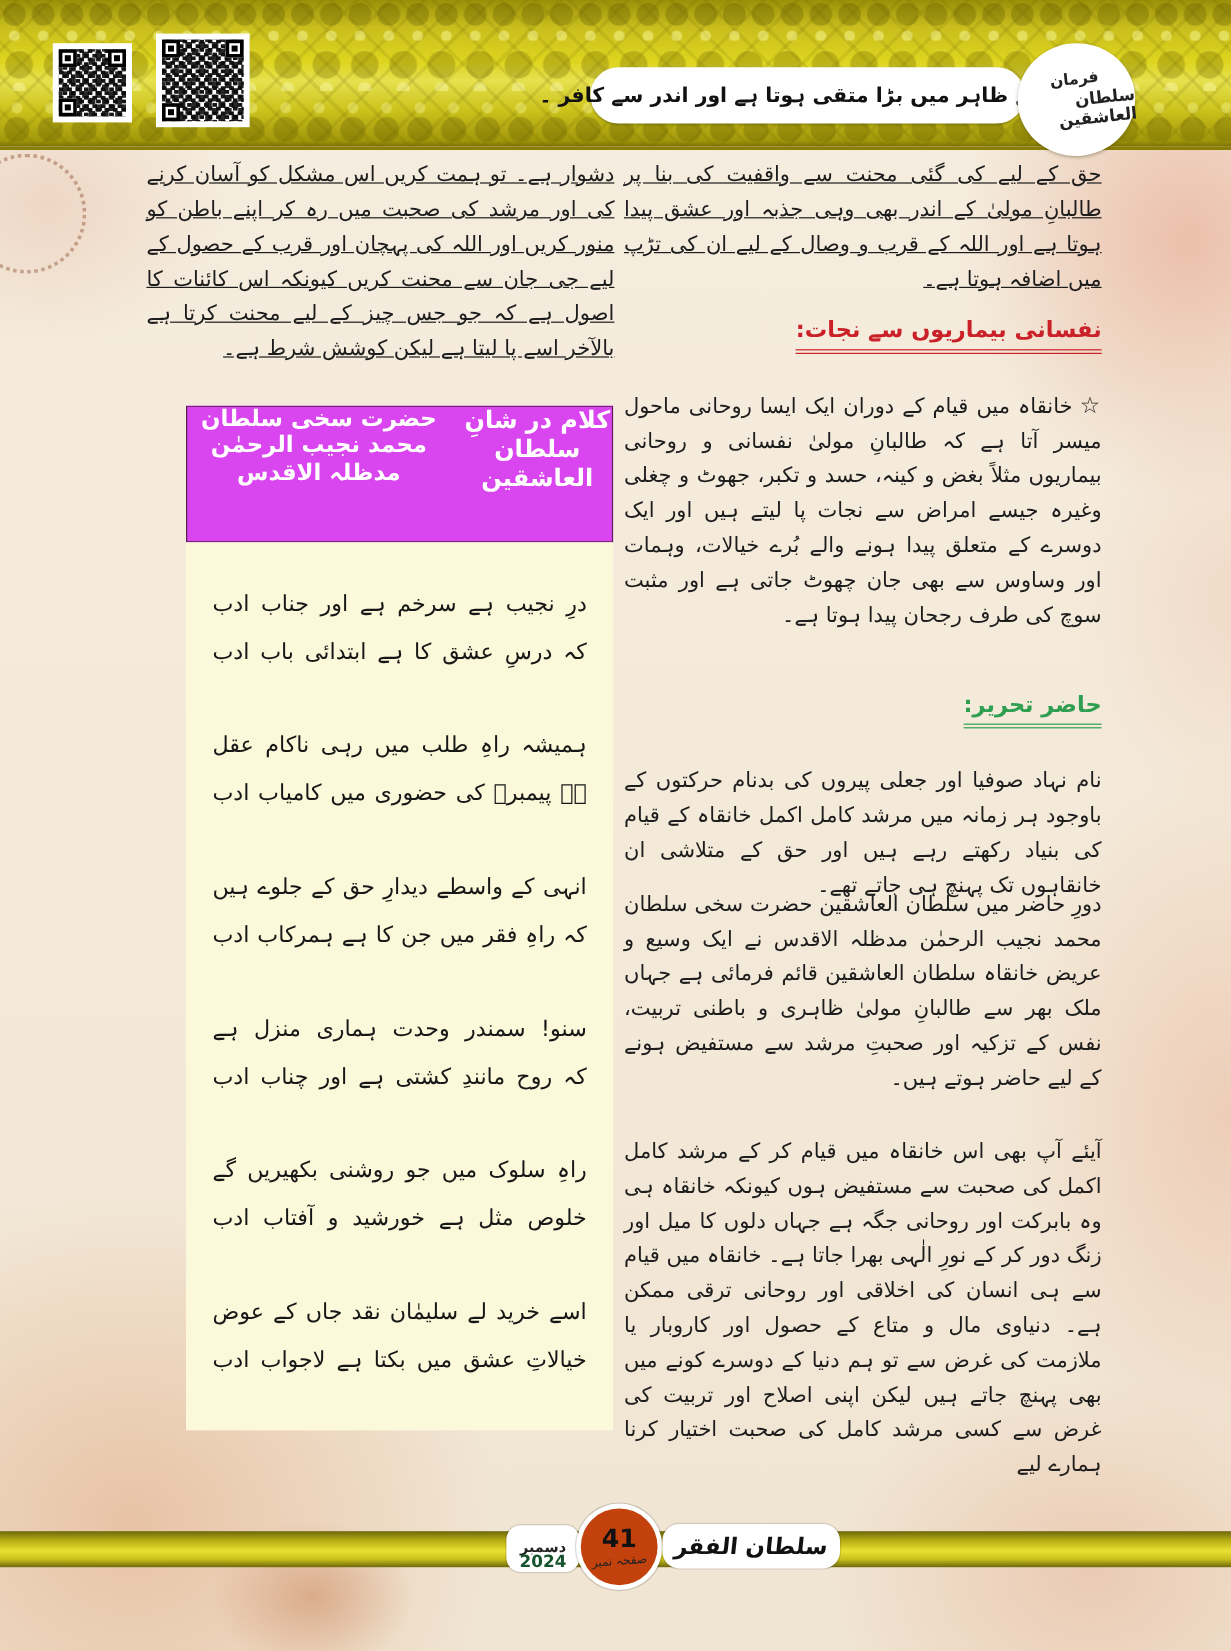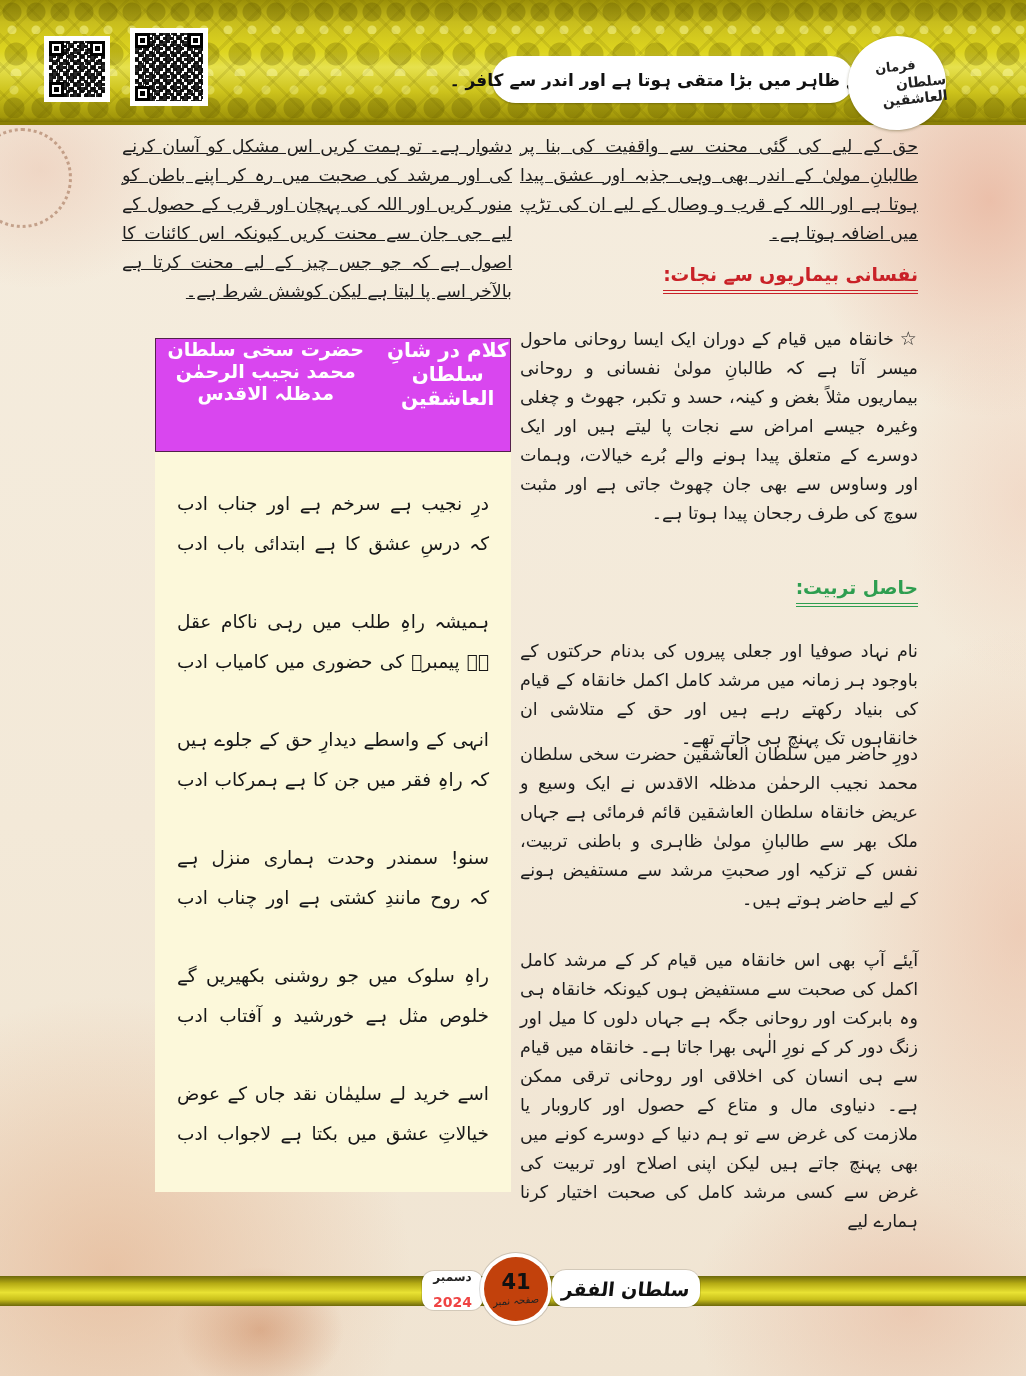--- a/index.html
+++ b/index.html
@@ -107,25 +107,25 @@
     background:#662a5c; color:#fff; direction:rtl; font-size:16.5px; font-weight:bold;
     display:flex; align-items:center; justify-content:center;
   }
   
   .foot-bar {
     position:absolute; left:0; top:1276px; width:1026px; height:30px;
     background:linear-gradient(180deg,#6d680b 0%, #b5ab14 25%, #e9e233 55%, #c9c01c 78%, #6d680b 100%);
   }
   .date-tab {
     position:absolute; left:422px; top:1271px; width:61px; height:39px; background:#fff;
-    border-radius:12px; display:flex; flex-direction:column; align-items:center; justify-content:space-between;
+    border-radius:12px; display:flex; flex-direction:column; align-items:center; justify-content:flex-end;
     box-shadow:0 0 0 1px rgba(0,0,0,.12); line-height:1.05;
   }
   .date-tab .m { font-size:12px; font-weight:bold; direction:rtl; color:#222; }
-  .date-tab .y { font-size:14px; font-weight:bold; color:#ef4444; }
+  .date-tab .y { font-size:14px; font-weight:bold; color:#14532d; }
   .page-circle {
     position:absolute; left:484px; top:1257px; width:64px; height:64px; background:#c2410c; border-radius:50%;
     box-shadow:0 0 0 4px #fff, 0 0 0 5px rgba(0,0,0,.15);
     display:flex; flex-direction:column; align-items:center; justify-content:center;
   }
   .page-circle .num { font-size:21px; font-weight:bold; color:#111; line-height:1; }
   .page-circle .lbl { font-size:10px; color:#222; direction:rtl; margin-top:2px; transform:rotate(-4deg); }
   .logo-tab {
     position:absolute; left:552px; top:1270px; width:148px; height:37px; background:#fff;
     border-radius:14px; display:flex; align-items:center; justify-content:center;
@@ -207,21 +207,21 @@
   <div class="col-right">
     <p class="urdu body-text rp" style="top:132px;text-decoration:underline;">حق کے لیے کی گئی محنت سے واقفیت کی بنا پر طالبانِ مولیٰ کے اندر بھی وہی جذبہ اور عشق پیدا ہوتا ہے اور اللہ کے قرب و وصال کے لیے ان کی تڑپ میں اضافہ ہوتا ہے۔</p>
 
     <div class="hd-wrap" style="top:264px;">
       <h3 class="heading red">نفسانی بیماریوں سے نجات:</h3>
     </div>
 
     <p class="urdu body-text rp" style="top:324px;"><span class="star">☆</span><span>خانقاہ میں قیام کے دوران ایک ایسا روحانی ماحول میسر آتا ہے کہ طالبانِ مولیٰ نفسانی و روحانی بیماریوں مثلاً بغض و کینہ، حسد و تکبر، جھوٹ و چغلی وغیرہ جیسے امراض سے نجات پا لیتے ہیں اور ایک دوسرے کے متعلق پیدا ہونے والے بُرے خیالات، وہمات اور وساوس سے بھی جان چھوٹ جاتی ہے اور مثبت سوچ کی طرف رجحان پیدا ہوتا ہے۔</span></p>
 
     <div class="hd-wrap" style="top:577px;">
-      <h3 class="heading green">حاصل تربیت:</h3>
+      <h3 class="heading green">حاضر تحریر:</h3>
     </div>
 
     <p class="urdu body-text rp" style="top:637px;">نام نہاد صوفیا اور جعلی پیروں کی بدنام حرکتوں کے باوجود ہر زمانہ میں مرشد کامل اکمل خانقاہ کے قیام کی بنیاد رکھتے رہے ہیں اور حق کے متلاشی ان خانقاہوں تک پہنچ ہی جاتے تھے۔</p>
     <p class="urdu body-text rp" style="top:740px;">دورِ حاضر میں سلطان العاشقین حضرت سخی سلطان محمد نجیب الرحمٰن مدظلہ الاقدس نے ایک وسیع و عریض خانقاہ سلطان العاشقین قائم فرمائی ہے جہاں ملک بھر سے طالبانِ مولیٰ ظاہری و باطنی تربیت، نفس کے تزکیہ اور صحبتِ مرشد سے مستفیض ہونے کے لیے حاضر ہوتے ہیں۔</p>
     <p class="urdu body-text rp" style="top:946px;">آیئے آپ بھی اس خانقاہ میں قیام کر کے مرشد کامل اکمل کی صحبت سے مستفیض ہوں کیونکہ خانقاہ ہی وہ بابرکت اور روحانی جگہ ہے جہاں دلوں کا میل اور زنگ دور کر کے نورِ الٰہی بھرا جاتا ہے۔ خانقاہ میں قیام سے ہی انسان کی اخلاقی اور روحانی ترقی ممکن ہے۔ دنیاوی مال و متاع کے حصول اور کاروبار یا ملازمت کی غرض سے تو ہم دنیا کے دوسرے کونے میں بھی پہنچ جاتے ہیں لیکن اپنی اصلاح اور تربیت کی غرض سے کسی مرشد کامل کی صحبت اختیار کرنا ہمارے لیے</p>
   </div>
 
   <div class="foot-bar"></div>
   <div class="date-tab">
     <div class="m">دسمبر</div>

